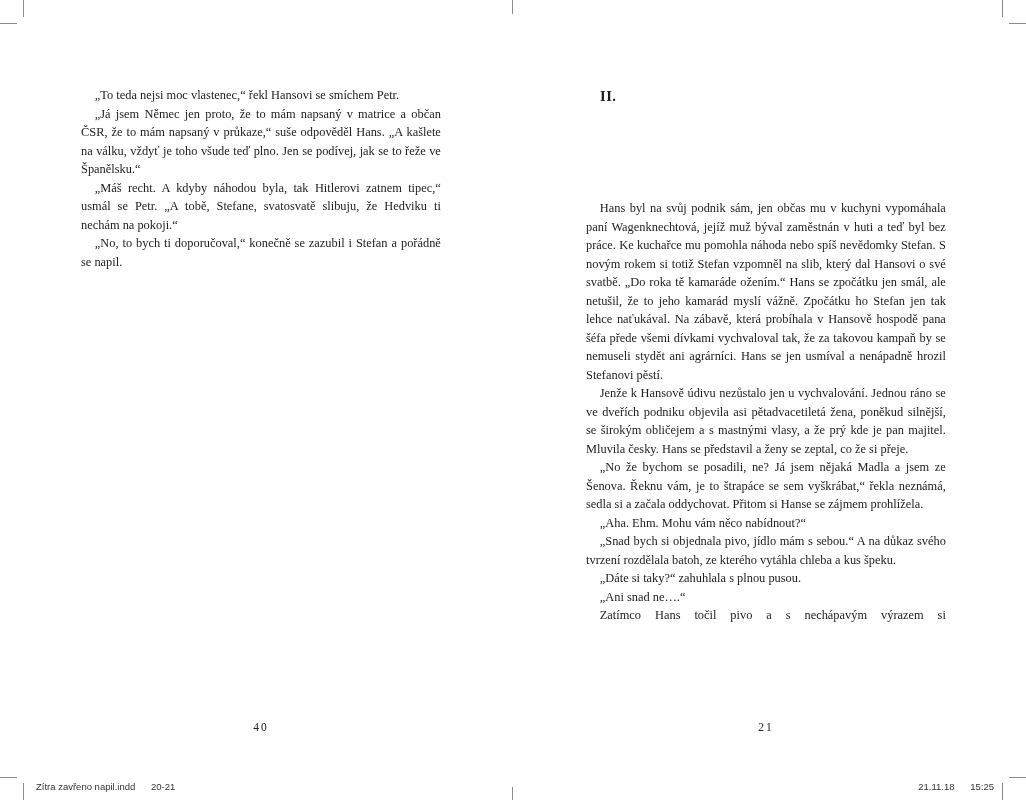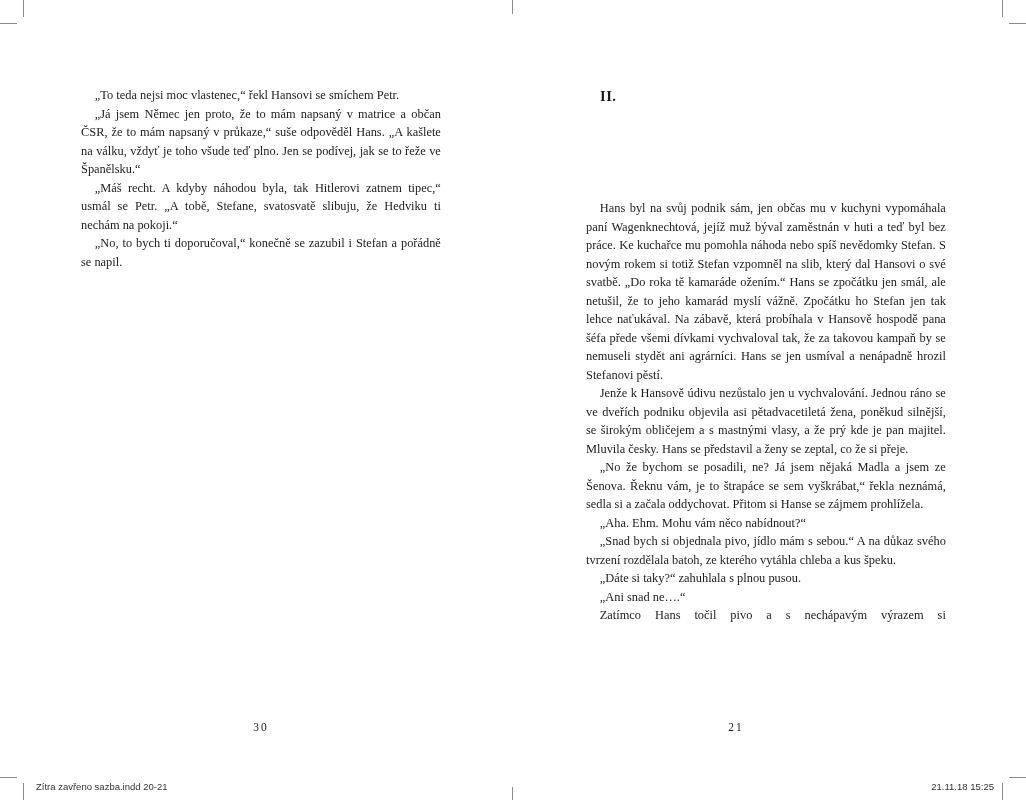--- a/index.html
+++ b/index.html
@@ -56,33 +56,33 @@
     position: absolute;
     top: 721px;
     width: 360px;
     text-align: center;
     font-size: 11.5px;
     letter-spacing: 2px;
     color: #222222;
     font-variant-numeric: oldstyle-nums;
   }
   .folio-left  { left: 81px; }
-  .folio-right { left: 556px; }
+  .folio-right { left: 586px; }
 
   .slug {
     position: absolute;
     top: 781px;
     font-family: "Liberation Sans", sans-serif;
     font-size: 9.5px;
     color: #333333;
     white-space: nowrap;
   }
   .slug-left  { left: 36px; }
   .slug-right { right: 32px; }
-  .slug span + span { }
+  .slug span + span { margin-left: 13px; }
 </style>
 </head>
 <body>
 
 <div class="sheet">
 
   <div class="crop cm-tl-v"></div>
   <div class="crop cm-tl-h"></div>
   <div class="crop cm-tc-v"></div>
   <div class="crop cm-tr-v"></div>
@@ -93,40 +93,40 @@
   <div class="crop cm-br-h"></div>
   <div class="crop cm-br-v"></div>
 
   <section>
     <div class="textblock" id="tb-left" lang="cs">
         <p>„To teda nejsi moc vlastenec,“ řekl Hansovi se smíchem Petr.</p>
         <p>„Já jsem Němec jen proto, že to mám napsaný v matrice a občan ČSR, že to mám napsaný v průkaze,“ suše odpověděl Hans. „A kašlete na válku, vždyť je toho všude teď plno. Jen se podívej, jak se to řeže ve Španělsku.“</p>
         <p>„Máš recht. A kdyby náhodou byla, tak Hitlerovi zatnem tipec,“ usmál se Petr. „A tobě, Stefane, svatosvatě slibuju, že Hedviku ti nechám na pokoji.“</p>
         <p>„No, to bych ti doporučoval,“ konečně se zazubil i Stefan a pořádně se napil.</p>
       </div>
-    <div class="folio folio-left">30</div>
+    <div class="folio folio-left">40</div>
   </section>
 
   <section>
     <div class="heading">II.</div>
     <div class="textblock" id="tb-right" lang="cs">
         <p>Hans byl na svůj podnik sám, jen občas mu v kuchyni vypomáhala paní Wagenknechtová, jejíž muž býval zaměstnán v huti a teď byl bez práce. Ke kuchařce mu pomohla náhoda nebo spíš nevědomky Stefan. S novým rokem si totiž Stefan vzpomněl na slib, který dal Hansovi o své svatbě. „Do roka tě kamaráde ožením.“ Hans se zpočátku jen smál, ale netušil, že to jeho kamarád myslí vážně. Zpočátku ho Stefan jen tak lehce naťukával. Na zábavě, která probíhala v Hansově hospodě pana šéfa přede všemi dívkami vychvaloval tak, že za takovou kampaň by se nemuseli stydět ani agrárníci. Hans se jen usmíval a nenápadně hrozil Stefanovi pěstí.</p>
         <p>Jenže k Hansově údivu nezůstalo jen u vychvalování. Jednou ráno se ve dveřích podniku objevila asi pětadvacetiletá žena, poněkud silnější, se širokým obličejem a s mastnými vlasy, a že prý kde je pan majitel. Mluvila česky. Hans se představil a ženy se zeptal, co že si přeje.</p>
         <p>„No že bychom se posadili, ne? Já jsem nějaká Madla a jsem ze Šenova. Řeknu vám, je to štrapáce se sem vyškrábat,“ řekla neznámá, sedla si a začala oddychovat. Přitom si Hanse se zájmem prohlížela.</p>
         <p>„Aha. Ehm. Mohu vám něco nabídnout?“</p>
         <p>„Snad bych si objednala pivo, jídlo mám s sebou.“ A na důkaz svého tvrzení rozdělala batoh, ze kterého vytáhla chleba a kus špeku.</p>
         <p>„Dáte si taky?“ zahuhlala s plnou pusou.</p>
         <p>„Ani snad ne….“</p>
         <p class="cont">Zatímco Hans točil pivo a s nechápavým výrazem si</p>
       </div>
     <div class="folio folio-right">21</div>
   </section>
 
   <div class="slug slug-left">
-    <span>Zítra zavřeno sazba.indd</span>
+    <span>Zítra zavřeno napil.indd</span>
     <span>20-21</span>
   </div>
   <div class="slug slug-right">
     <span>21.11.18</span>
     <span>15:25</span>
   </div>
 
 </div>
 
 </body></html>

